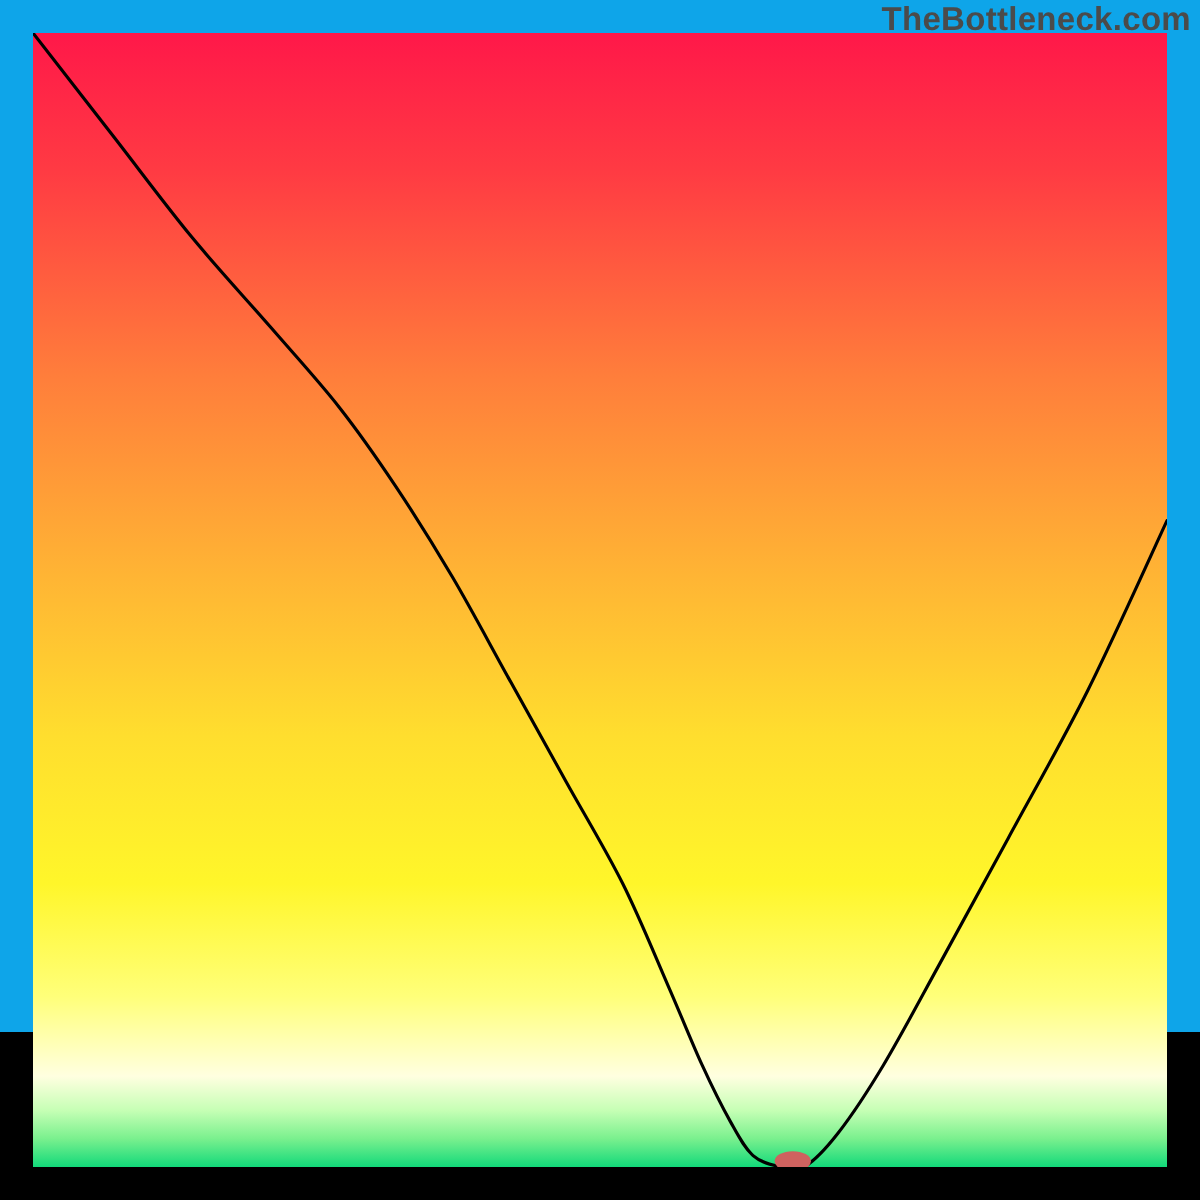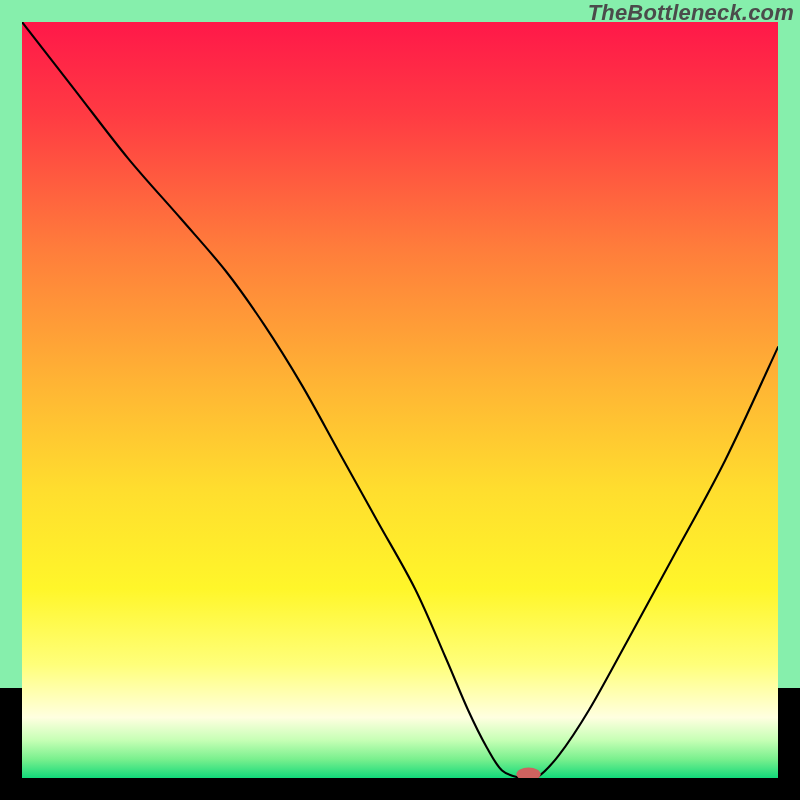--- a/index.html
+++ b/index.html
@@ -8,22 +8,21 @@
     width: 800px;
     height: 800px;
     background: #000;
     overflow: hidden;
     font-family: Arial, Helvetica, sans-serif;
   }
   .frame {
     position: relative;
     width: 800px;
     height: 688px;
-    background: #86efac;
-    font-style: italic;
+    background: #0ea5e9;
   }
   .watermark {
     position: absolute;
     top: 0;
     right: 6px;
     font-size: 22px;
     font-weight: 600;
     color: #4b4b4b;
     letter-spacing: 0.2px;
     z-index: 5;

